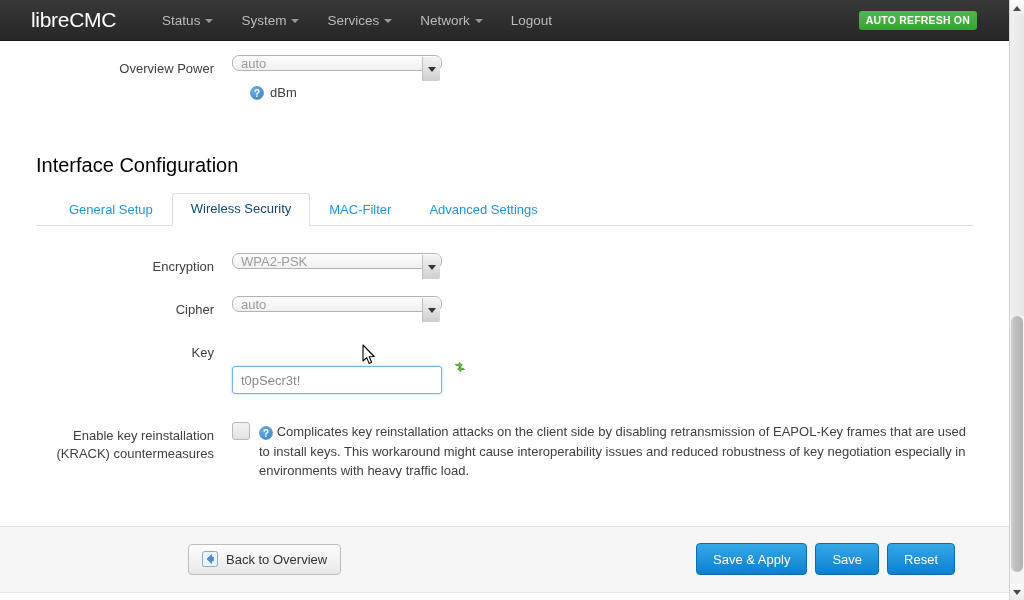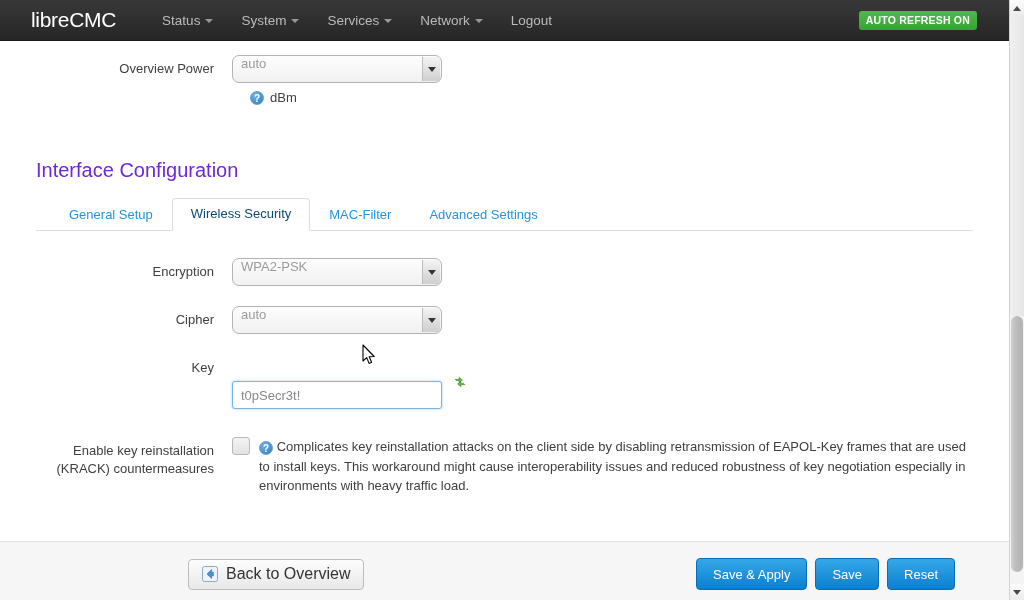--- a/index.html
+++ b/index.html
@@ -92,21 +92,21 @@
     font-size: 13px;
     color: #404040;
     line-height: 18px;
   }
   .form-field { flex: 1; display: flex; align-items: center; }
 
   
   .gtk-select {
     position: relative;
     width: 210px;
-    height: 28px;
+    height: 16px;
     background: linear-gradient(to bottom, #fdfdfd 0%, #f1f1f1 100%);
     border: 1px solid #b3b3b3;
     border-radius: 7px;
     display: flex;
     align-items: flex-start;
     cursor: pointer;
   }
   .gtk-select .sel-text {
     padding-left: 8px;
     font-size: 13px;
@@ -152,21 +152,21 @@
     display: flex; align-items: center;
     margin-top: 7px;
     margin-left: 214px;
     gap: 6px;
   }
   .unit-text { font-size: 13px; color: #404040; }
 
   
   .legend {
     font-size: 20px;
-    color: #6d28d9;
+    color: #000000;
     font-weight: normal;
     margin: 0;
     padding: 0;
     line-height: 24px;
   }
 
   
   .tabs {
     display: flex;
     align-items: flex-end;
@@ -252,21 +252,21 @@
   }
   .btn-grey {
     display: inline-flex;
     align-items: center;
     gap: 8px;
     height: 31px;
     padding: 0 13px;
     background: linear-gradient(to bottom, #fdfdfd 0%, #e8e8e8 100%);
     border: 1px solid #bdbdbd;
     border-radius: 4px;
-    font-size: 16px;
+    font-size: 13px;
     color: #333333;
     cursor: pointer;
     white-space: nowrap;
   }
   .back-icon {
     width: 16px; height: 16px;
     flex: none;
   }
   .btn-group { display: flex; gap: 8px; }
   .btn-blue {

